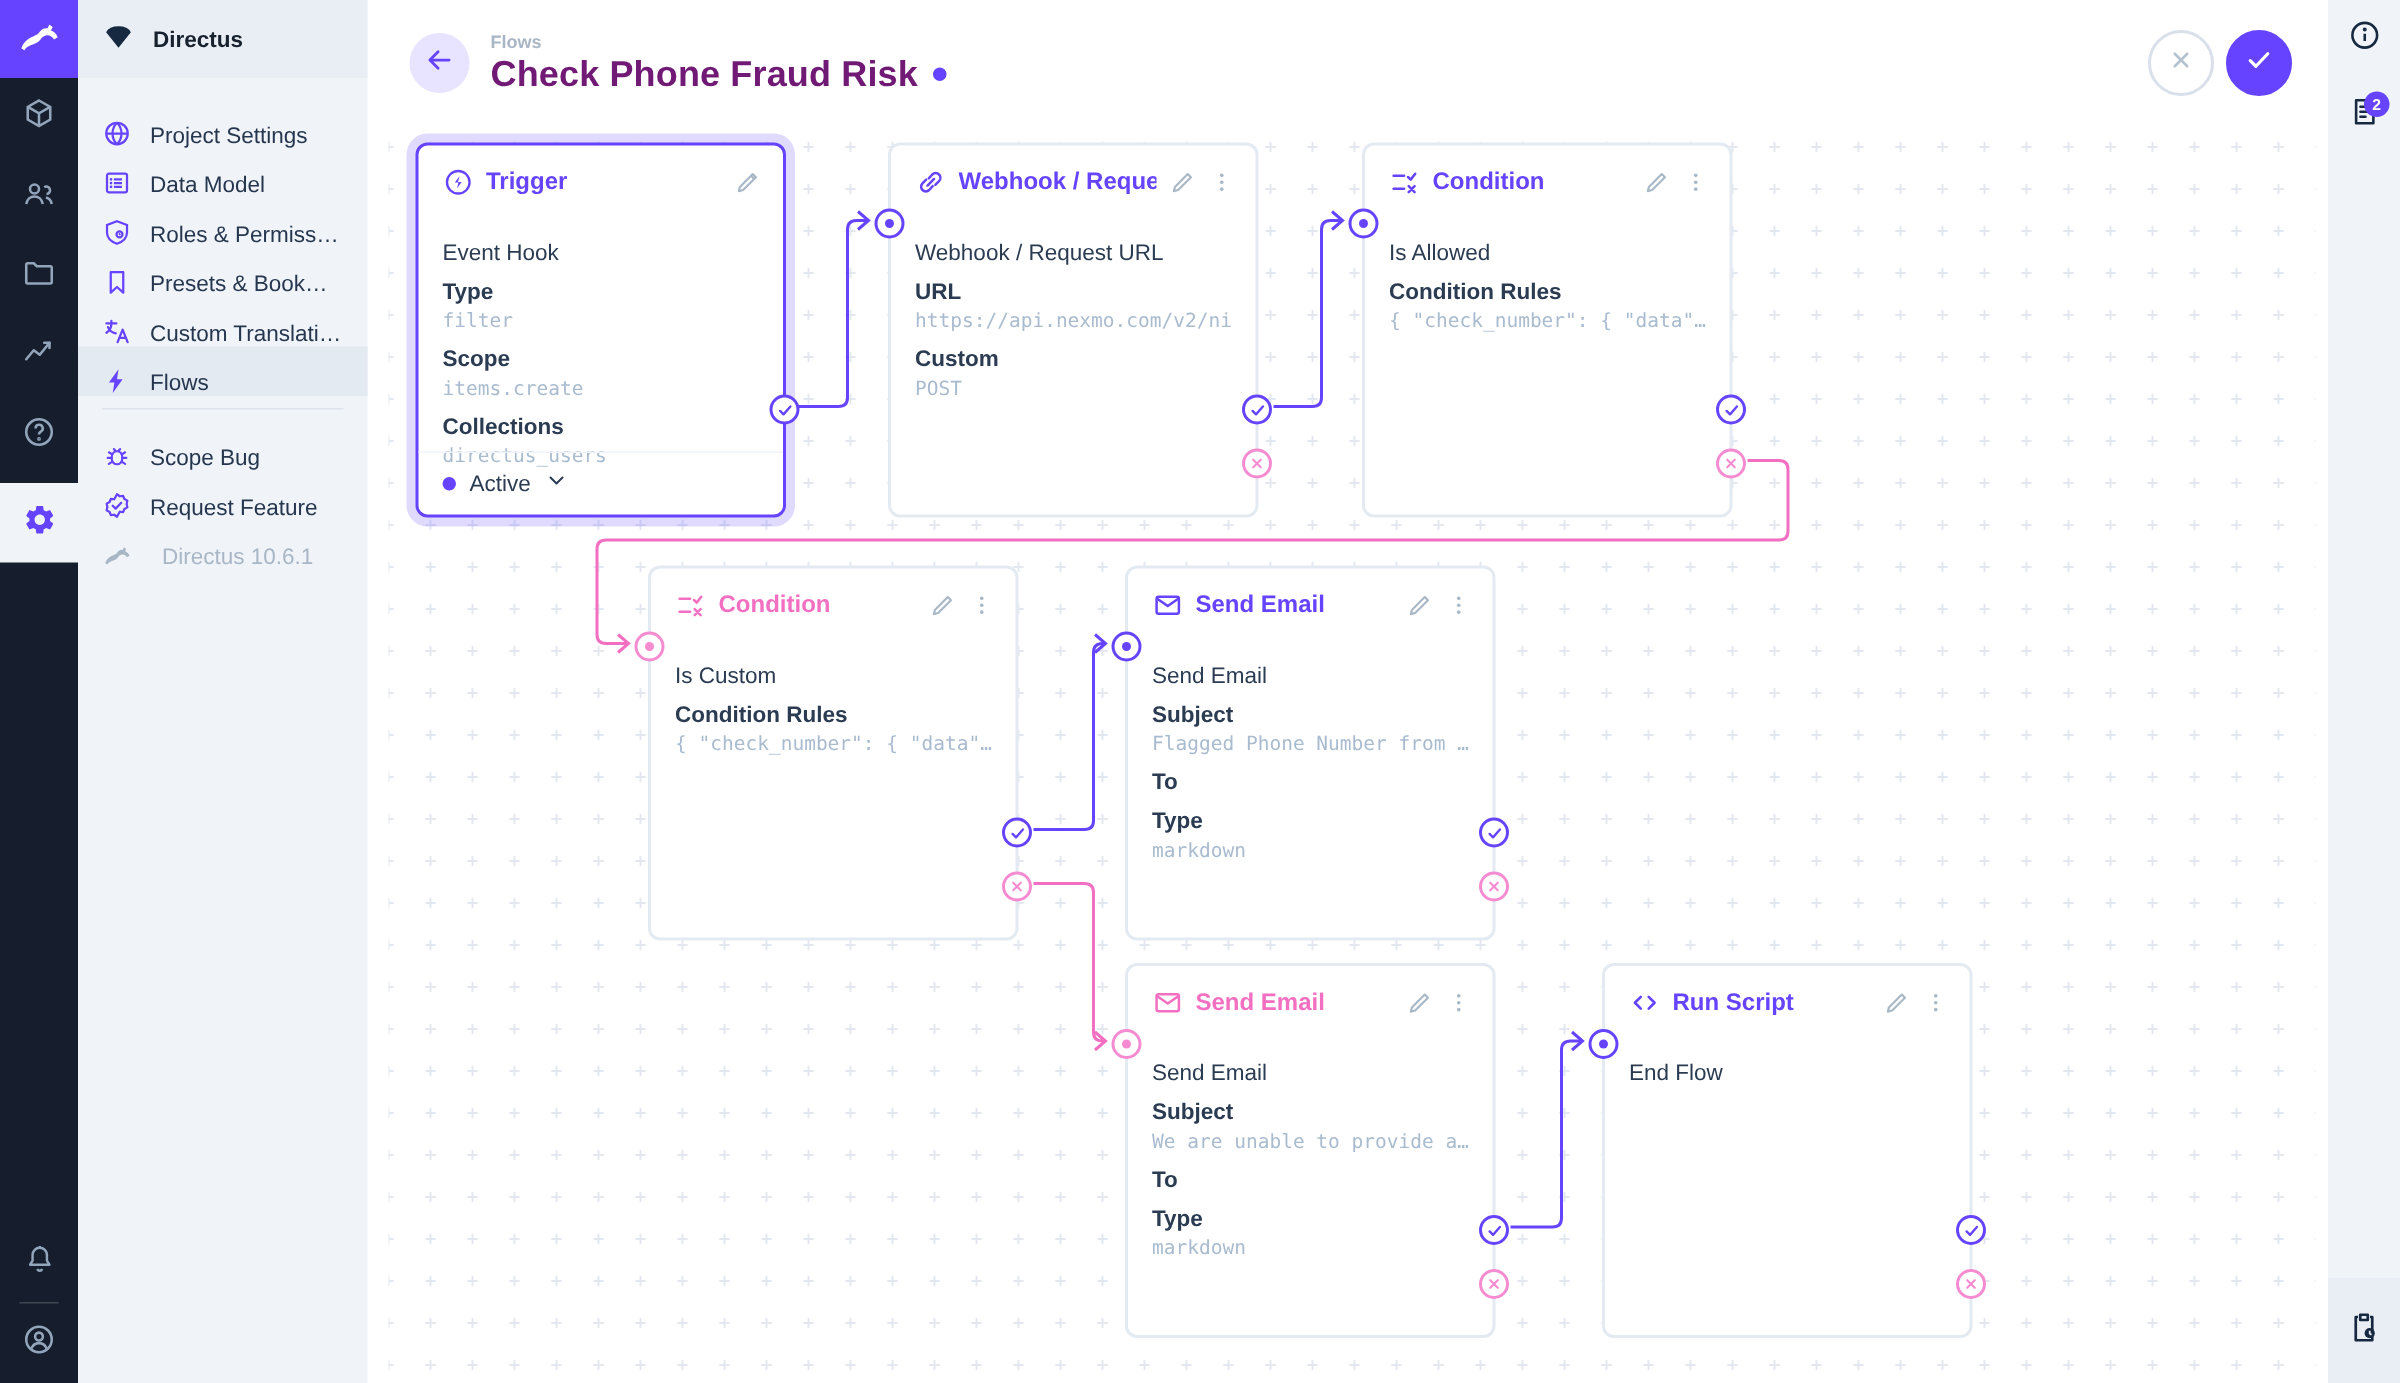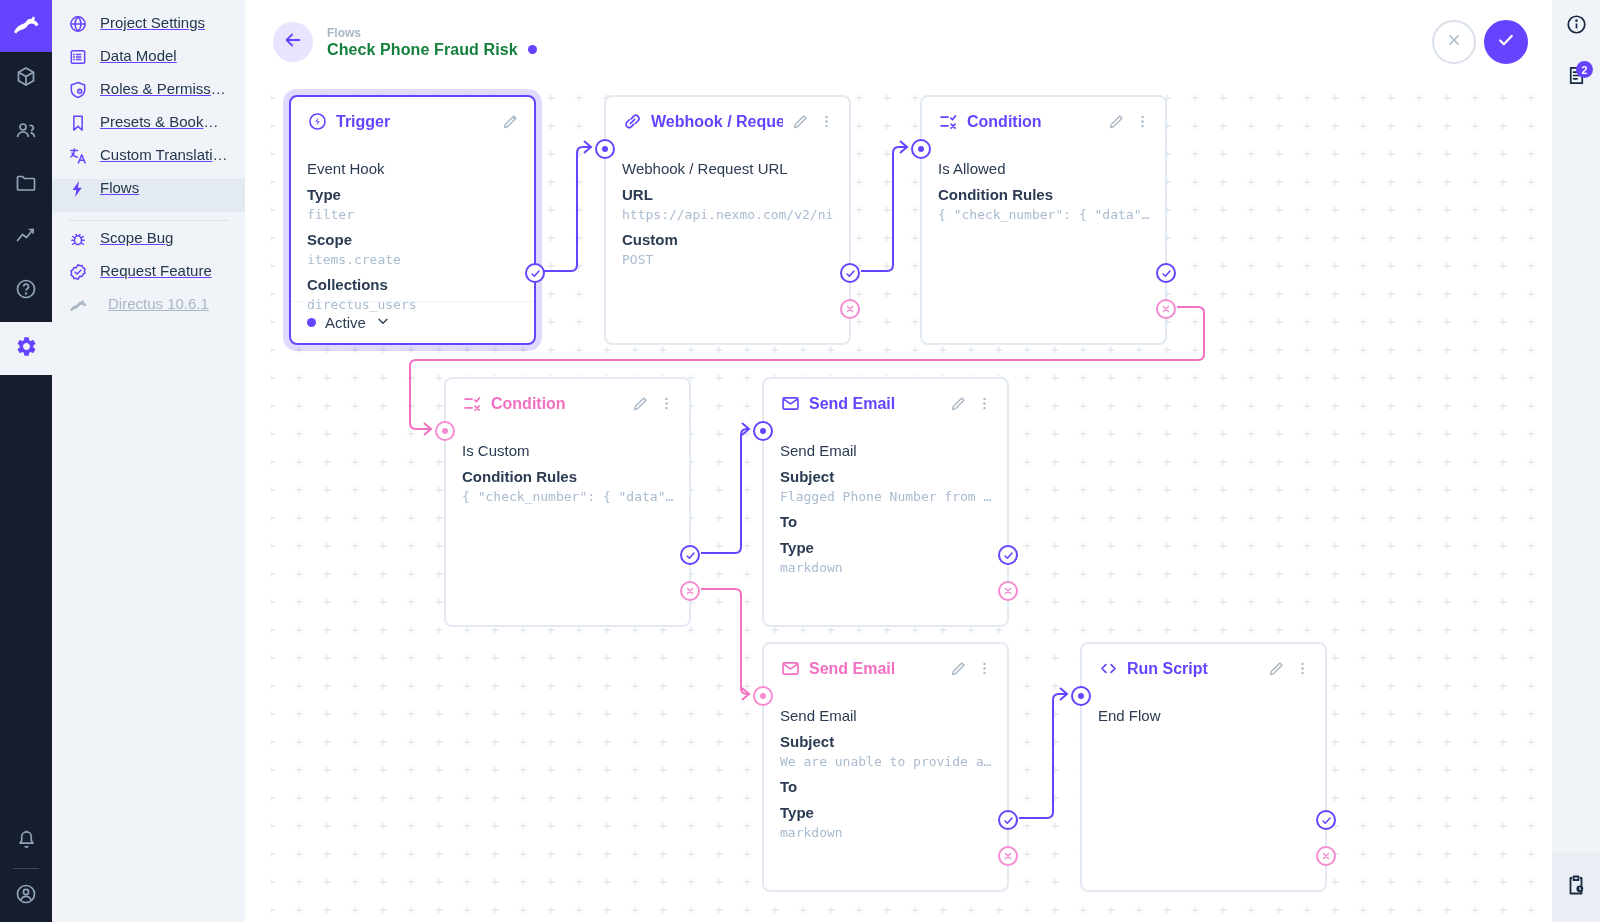--- a/index.html
+++ b/index.html
@@ -17,22 +17,22 @@
   .mod-spacer { position:absolute; bottom:0; left:0; width:52px; }
   .mod-divider { width:26px; height:1px; background:rgba(255,255,255,.18); margin:0 auto; }
 
   
   .nav-panel { position:absolute; left:52px; top:0; width:193px; height:922px;
     background:#F0F4F9; z-index:29; }
   .project-header { height:52px; background:#E9EEF4; display:flex; align-items:center;
     gap:12px; padding:0 16px; cursor:pointer; }
   .project-header .pname { font-size:15px; font-weight:700; color:#18222F; }
   .nav-list { padding-top:14px; }
-  .nav-item { height:33px; display:flex; align-items:flex-start; gap:12px;
-    padding:0 16px; cursor:pointer; color:#6644FF;text-decoration:underline; }
+  .nav-item { height:33px; display:flex; align-items:flex-end; gap:12px;
+    padding:0 16px; cursor:pointer; color:#6644FF; }
   .nav-item .lbl { font-size:15px; font-weight:500; color:#25364E; white-space:nowrap;
     overflow:hidden; text-overflow:ellipsis; flex:1; min-width:0; }
   .nav-item.active { background:#E4EAF1; }
   .nav-item.muted { color:#A9B6C5;gap:20px; }
   .nav-item.muted .lbl { color:#A9B6C5; }
   .nav-divider { height:1px; background:#DDE3EB; margin:8px 16px; }
 
   
   .right-bar { position:absolute; right:0; top:0; width:48px; height:922px;
     background:#F0F4F9; z-index:30; }
@@ -46,30 +46,30 @@
 
   
   .main { position:absolute; left:245px; top:0; width:1307px; height:922px; background:#fff; }
   .main-header { position:relative; height:84px; display:flex; align-items:center;
     padding:0 24px 0 28px; z-index:10; }
   .back-btn { width:40px; height:40px; border-radius:50%; background:#E8E3FF;
     display:flex; align-items:center; justify-content:center; cursor:pointer; }
   .title-wrap { margin-left:14px; }
   .breadcrumb { font-size:12px; font-weight:600; color:#A9B6C5; margin-bottom:1px; }
   .title-row { display:flex; align-items:center; gap:10px; }
-  .page-title { font-size:16px; font-weight:700; color:#15803d; letter-spacing:.1px; }
+  .page-title { font-size:24px; font-weight:700; color:#701a75; letter-spacing:.1px; }
   .unsaved-dot { width:9px; height:9px; border-radius:50%; background:#6644FF; }
   .header-actions { margin-left:auto; display:flex; gap:8px; }
   .circle-btn { width:44px; height:44px; border-radius:50%; display:flex;
     align-items:center; justify-content:center; cursor:pointer; }
   .discard { background:#fff; border:2px solid #D9E0EA; color:#B3C0CE; }
   .save { background:#6644FF; border:2px solid #6644FF; color:#fff; }
 
   
-  .canvas { position:absolute; left:12px; top:84px; width:1229px; height:838px; }
+  .canvas { position:absolute; left:0; top:84px; width:1229px; height:838px; }
   .canvas svg.layer { position:absolute; left:0; top:-84px; width:1307px; height:922px; }
   .edge { fill:none; stroke-width:2; }
   .edge.purple { stroke:#6644FF; }
   .edge.pink { stroke:#F26FC1; }
 
   
   .card { position:absolute; width:247px; height:250px; background:#fff;
     border:2px solid #E4EAF1; border-radius:8px; z-index:2; }
   .card.selected { border-color:#6644FF; box-shadow:0 0 0 6px rgba(102,68,255,.20); }
   .card-header { display:flex; align-items:center; gap:8px; padding:14px 14px 8px 16px; }
@@ -160,20 +160,28 @@
       <span><svg width="24" height="24" viewBox="0 0 24 24" fill="none" stroke="currentColor" stroke-width="1.7">
             <circle cx="12" cy="12" r="8.5"></circle>
             <circle cx="12" cy="10" r="2.6"></circle>
             <path d="M6.8 18.2c1-2.4 2.9-3.8 5.2-3.8s4.2 1.4 5.2 3.8"></path>
           </svg></span>
     </div>
   </div>
 </nav>
 
 <aside class="nav-panel">
+  <div class="project-header">
+    <span>
+      <svg width="22" height="22" viewBox="0 0 24 24">
+          <path fill="#172940" d="M3 9.2A9.5 6.4 0 0 1 21 9.2L12 20.5z"></path>
+        </svg>
+    </span>
+    <span class="pname">Directus</span>
+  </div>
   <div class="nav-list">
       <div class="nav-item">
         <span style="display: flex;">
           <svg width="20" height="20" viewBox="0 0 24 24" fill="none" stroke="currentColor" stroke-width="1.8">
             <circle cx="12" cy="12" r="8.6"></circle>
             <path d="M3.4 12h17.2M12 3.4c-4.8 4.8-4.8 12.4 0 17.2M12 3.4c4.8 4.8 4.8 12.4 0 17.2"></path>
           </svg>
         </span>
         <span class="lbl">Project Settings</span>
       </div>

